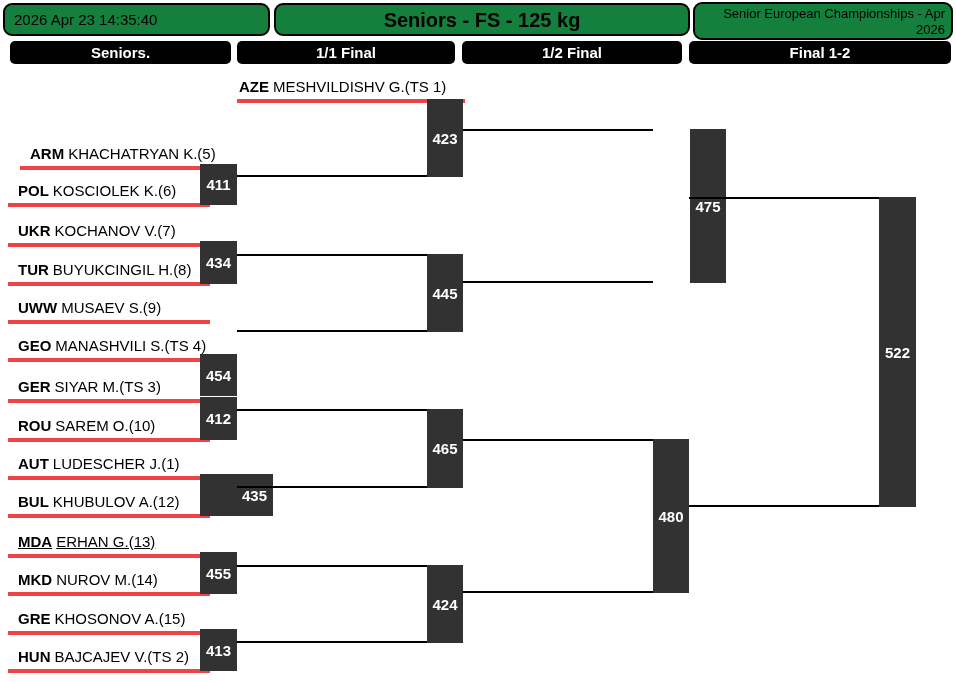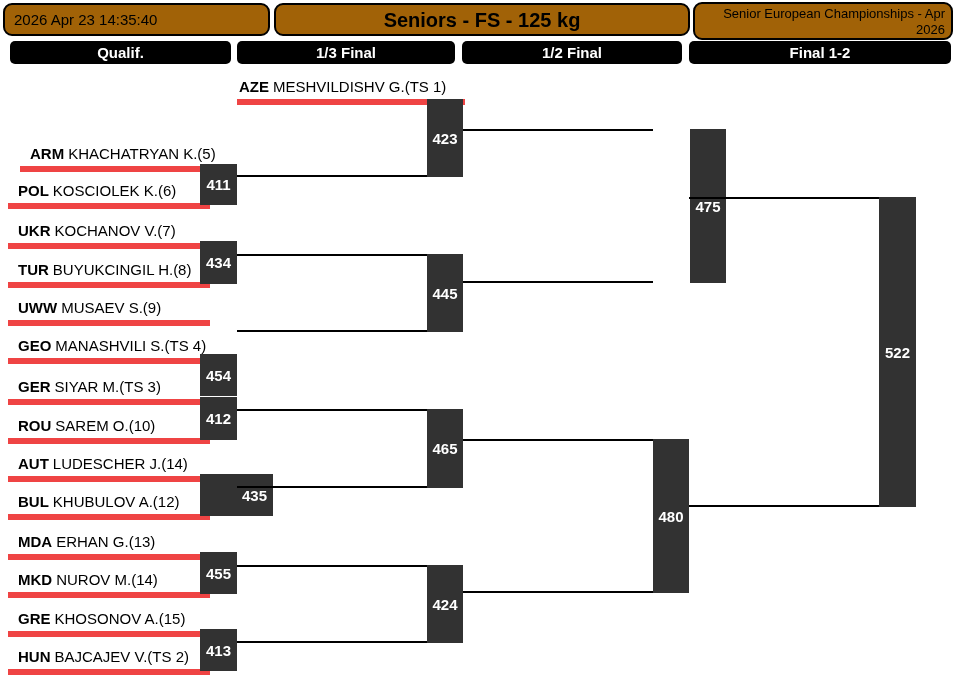--- a/index.html
+++ b/index.html
@@ -1,49 +1,49 @@
 <!DOCTYPE html>
 <html><head>
 <meta charset="utf-8">
 <style>
   html,body { margin:0; padding:0; background:#ffffff; }
   .stage {
     position:relative; width:956px; height:682px; background:#ffffff;
     font-family:"Liberation Sans", sans-serif; color:#000; overflow:hidden;
   }
   
-  .hbox { position:absolute; box-sizing:border-box; border:2px solid #000; border-radius:9px; background:#a16207; }
+  .hbox { position:absolute; box-sizing:border-box; border:2px solid #000; border-radius:9px; background:#15803d; }
   .ts-box   { left:3px;  top:3px; width:267px; height:33px; font-size:15px; line-height:29px; padding-left:9px; }
   .title-box{ left:274px; top:3px; width:416px; height:33px; font-size:20px; font-weight:700; text-align:center; line-height:30px; }
   .event-box{ left:693px; top:2px; width:260px; height:38px; font-size:13px; text-align:right; padding:2px 6px 0 4px; line-height:16px; }
   
   .bar { position:absolute; top:41px; height:23px; background:#000; border-radius:5px; color:#fff;
          font-weight:700; font-size:15px; text-align:center; line-height:23px; }
   
   .athlete { position:absolute; box-sizing:content-box; height:24px; line-height:24px;
-             border-bottom:6px solid #ef4444; font-size:15px; white-space:nowrap; padding-left:10px; }
+             border-bottom:4px solid #ef4444; font-size:15px; white-space:nowrap; padding-left:10px; }
   .athlete.bye { padding-left:2px; }
   .cc { font-weight:700; padding-right:4px; }
   
   .mbox { position:absolute; background:#323232; color:#fff; font-weight:700; font-size:15px;
           display:flex; align-items:center; justify-content:center; }
   
   .hline { position:absolute; height:2px; background:#000; }
 </style>
 </head>
 <body>
 
 <div class="stage">
 
   <div class="hbox ts-box">2026 Apr 23 14:35:40</div>
   <div class="hbox title-box">Seniors - FS - 125 kg</div>
   <div class="hbox event-box">Senior European Championships - Apr 2026</div>
 
-  <div class="bar" style="left:10px;width:221px;">Qualif.</div>
-  <div class="bar" style="left:237px;width:218px;">1/3 Final</div>
+  <div class="bar" style="left:10px;width:221px;">Seniors.</div>
+  <div class="bar" style="left:237px;width:218px;">1/1 Final</div>
   <div class="bar" style="left:462px;width:220px;">1/2 Final</div>
   <div class="bar" style="left:689px;width:262px;">Final 1-2</div>
 
   <div class="athlete bye" style="left:237px;top:75px;width:226px;">
     <span class="cc">AZE</span><span>MESHVILDISHV G.(TS 1)</span>
   </div>
   <div class="athlete" style="left:20px;top:142px;width:192px;">
     <span class="cc">ARM</span><span>KHACHATRYAN K.(5)</span>
   </div>
   <div class="athlete" style="left:8px;top:179px;width:192px;">
@@ -61,26 +61,26 @@
   <div class="athlete" style="left:8px;top:334px;width:192px;">
     <span class="cc">GEO</span><span>MANASHVILI S.(TS 4)</span>
   </div>
   <div class="athlete" style="left:8px;top:375px;width:192px;">
     <span class="cc">GER</span><span>SIYAR M.(TS 3)</span>
   </div>
   <div class="athlete" style="left:8px;top:414px;width:192px;">
     <span class="cc">ROU</span><span>SAREM O.(10)</span>
   </div>
   <div class="athlete" style="left:8px;top:452px;width:192px;">
-    <span class="cc">AUT</span><span>LUDESCHER J.(14)</span>
+    <span class="cc">AUT</span><span>LUDESCHER J.(1)</span>
   </div>
   <div class="athlete" style="left:8px;top:490px;width:192px;">
     <span class="cc">BUL</span><span>KHUBULOV A.(12)</span>
   </div>
-  <div class="athlete" style="left:8px;top:530px;width:192px;">
+  <div class="athlete" style="left:8px;top:530px;width:192px;text-decoration:underline;">
     <span class="cc">MDA</span><span>ERHAN G.(13)</span>
   </div>
   <div class="athlete" style="left:8px;top:568px;width:192px;">
     <span class="cc">MKD</span><span>NUROV M.(14)</span>
   </div>
   <div class="athlete" style="left:8px;top:607px;width:192px;">
     <span class="cc">GRE</span><span>KHOSONOV A.(15)</span>
   </div>
   <div class="athlete" style="left:8px;top:645px;width:192px;">
     <span class="cc">HUN</span><span>BAJCAJEV V.(TS 2)</span>

